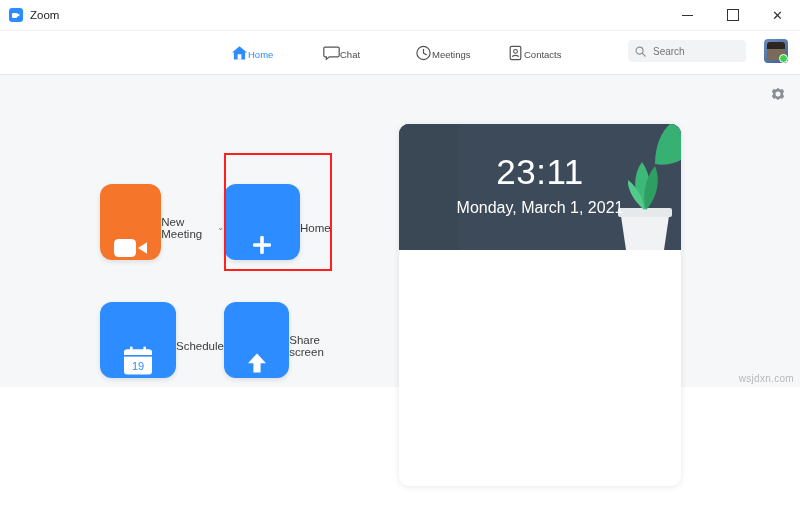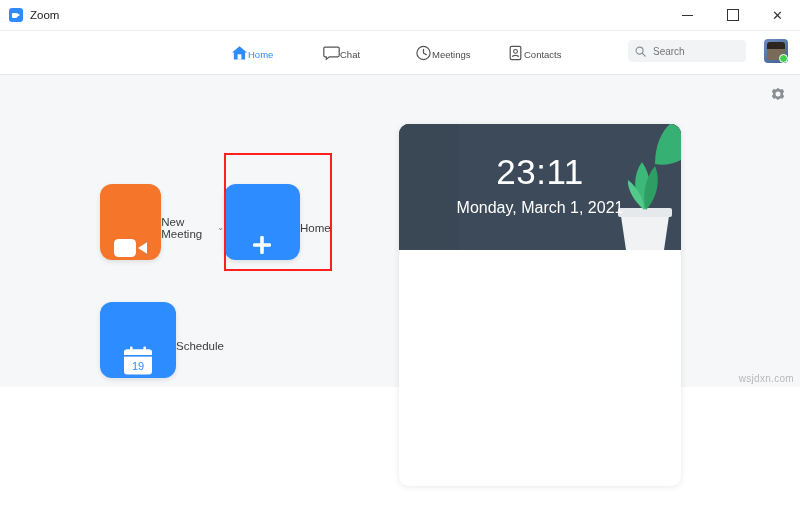--- a/index.html
+++ b/index.html
@@ -434,20 +434,30 @@
               <rect x="9" y="2.5" width="2.6" height="6" rx="1.3" fill="#ffffff"></rect>
               <rect x="22.4" y="2.5" width="2.6" height="6" rx="1.3" fill="#ffffff"></rect>
               <text x="17" y="25.5" font-family="Liberation Sans, sans-serif" font-size="11" fill="#2d8cff" text-anchor="middle">19</text>
             </svg>
           </div>
           <div class="action-label">
             <span>Schedule</span>
           </div>
         </div>
 
+        <div class="action">
+          <div class="tile blue">
+            <svg width="30" height="30" viewBox="0 0 30 30">
+              <path d="M15 5.5 L24 15.2 L18.6 15.2 L18.6 24.5 L11.4 24.5 L11.4 15.2 L6 15.2 Z" fill="#ffffff"></path>
+            </svg>
+          </div>
+          <div class="action-label">
+            <span>Share screen</span>
+          </div>
+        </div>
 
       </div>
 
       <div class="highlight-box"></div>
 
       <div class="card">
         <div class="card-banner">
           <svg width="282" height="126" viewBox="0 0 282 126">
             <rect x="0" y="0" width="282" height="126" fill="#3c4a59"></rect>
 

